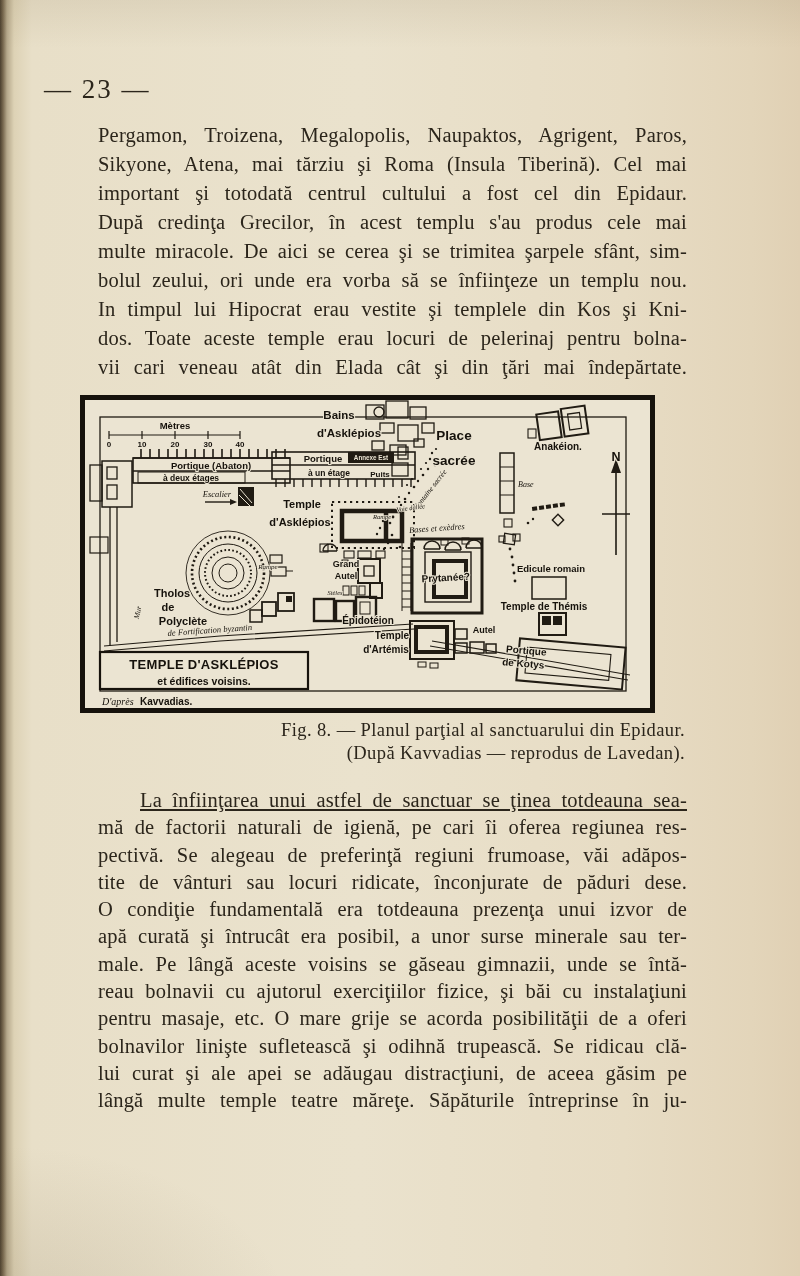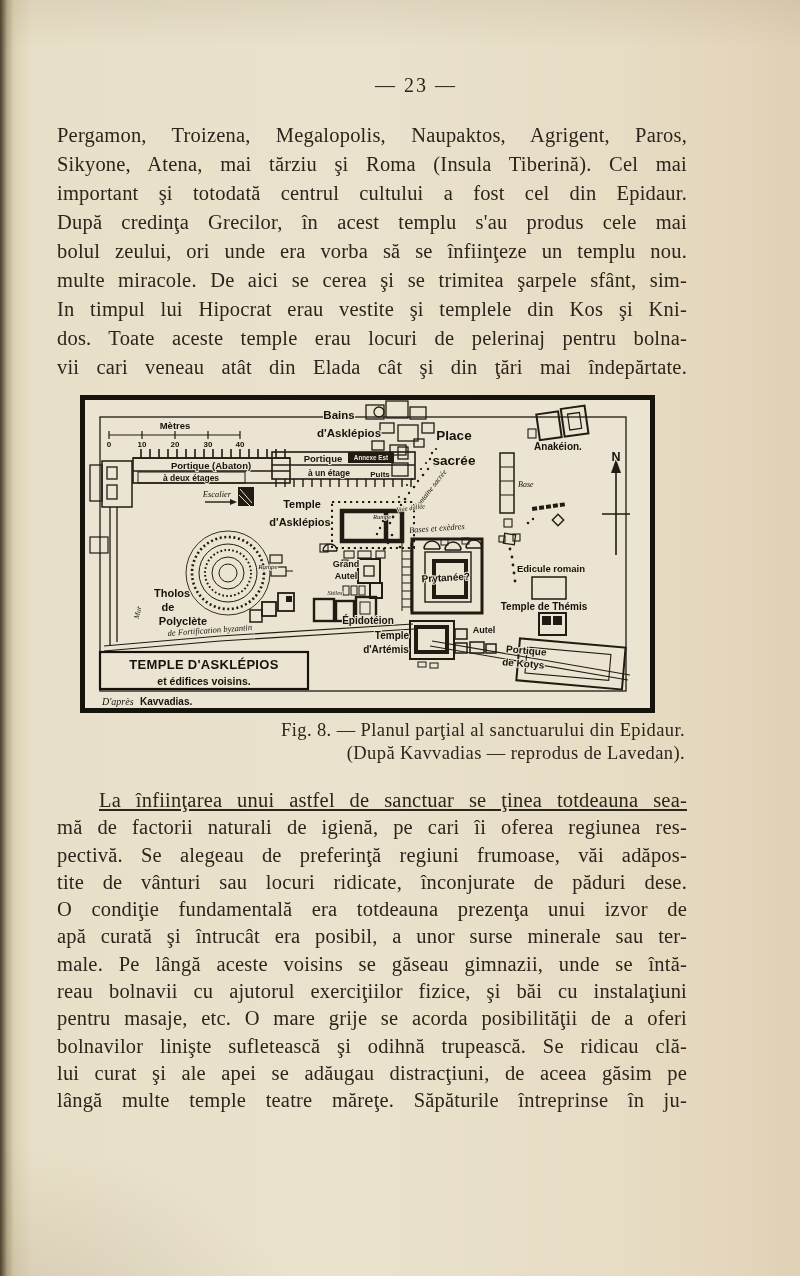--- a/index.html
+++ b/index.html
@@ -5,27 +5,27 @@
   html,body{margin:0;padding:0;}
   body{
     width:800px;height:1276px;position:relative;overflow:hidden;
     background:
       radial-gradient(ellipse 420px 260px at 0% 104%, rgba(110,92,62,.16), transparent 70%),
       linear-gradient(180deg, rgba(120,100,66,.10), rgba(120,100,66,0) 48px),
       linear-gradient(90deg,#4a3f2e 0px,#77684f 3px,#b5a88b 7px,#ddd2b5 14px,#e8dfc8 32px,#eae2cd 45%,#e7dcc4 78%,#e3d5ba 94%,#e0d0b4 100%);
     font-family:"Liberation Serif","DejaVu Serif",serif;
     color:#2b251b;
   }
-  .pagenum{position:absolute;top:74px;left:62px;width:395px;text-align:right;
-    font-size:20px;letter-spacing:2px;}
+  .pagenum{position:absolute;top:74px;left:44px;width:395px;text-align:left;
+    font-size:27px;letter-spacing:2px;}
   .para{position:absolute;left:57px;width:630px;}
   .p1{top:121px;font-size:20.5px;line-height:29px;}
   .p2{top:787px;font-size:20.5px;line-height:27.3px;}
   .bl{text-align:justify;text-align-last:justify;white-space:normal;
-     letter-spacing:.2px;word-spacing:1.5px;}
+     letter-spacing:.2px;word-spacing:1.5px;margin-left:41px;}
   .indent{text-indent:42px;text-decoration:underline;}
   .figure{position:absolute;top:395px;left:80px;width:575px;height:318px;}
   .caption{position:absolute;top:719px;left:75px;width:610px;text-align:right;
     font-size:18.5px;line-height:23px;letter-spacing:.4px;}
   
   .ml{font-family:"Liberation Sans","DejaVu Sans",sans-serif;font-weight:700;
       fill:#16120c;paint-order:stroke;stroke:#ebe4d2;stroke-width:2px;}
   .it{font-family:"Liberation Serif","DejaVu Serif",serif;font-weight:400;
       font-style:italic;fill:#16120c;paint-order:stroke;stroke:#ebe4d2;stroke-width:1.6px;}
   .wl{font-family:"Liberation Sans","DejaVu Sans",sans-serif;font-weight:700;
@@ -36,22 +36,22 @@
 </head>
 <body>
 
 <div class="pagenum">— 23 —</div>
 
 <div class="para p1">
   <div class="bl">Pergamon, Troizena, Megalopolis, Naupaktos, Agrigent, Paros,</div>
   <div class="bl">Sikyone, Atena, mai tărziu şi Roma (Insula Tiberină). Cel mai</div>
   <div class="bl">important şi totodată centrul cultului a fost cel din Epidaur.</div>
   <div class="bl">După credinţa Grecilor, în acest templu s'au produs cele mai</div>
+  <div class="bl">multe miracole. De aici se cerea şi se trimitea şarpele sfânt, sim-</div>
   <div class="bl">bolul zeului, ori unde era vorba să se înfiinţeze un templu nou.</div>
-  <div class="bl">multe miracole. De aici se cerea şi se trimitea şarpele sfânt, sim-</div>
   <div class="bl">In timpul lui Hipocrat erau vestite şi templele din Kos şi Kni-</div>
   <div class="bl">dos. Toate aceste temple erau locuri de pelerinaj pentru bolna-</div>
   <div class="bl">vii cari veneau atât din Elada cât şi din ţări mai îndepărtate.</div>
 </div>
 
 <div class="figure">
 <svg width="575" height="318" viewBox="0 0 575 318" xmlns="http://www.w3.org/2000/svg">
 
   <rect x="0" y="0" width="575" height="318" fill="#ebe4d2"></rect>
   <rect x="2.5" y="2.5" width="570" height="313" fill="none" stroke="#16120c" stroke-width="5"></rect>

